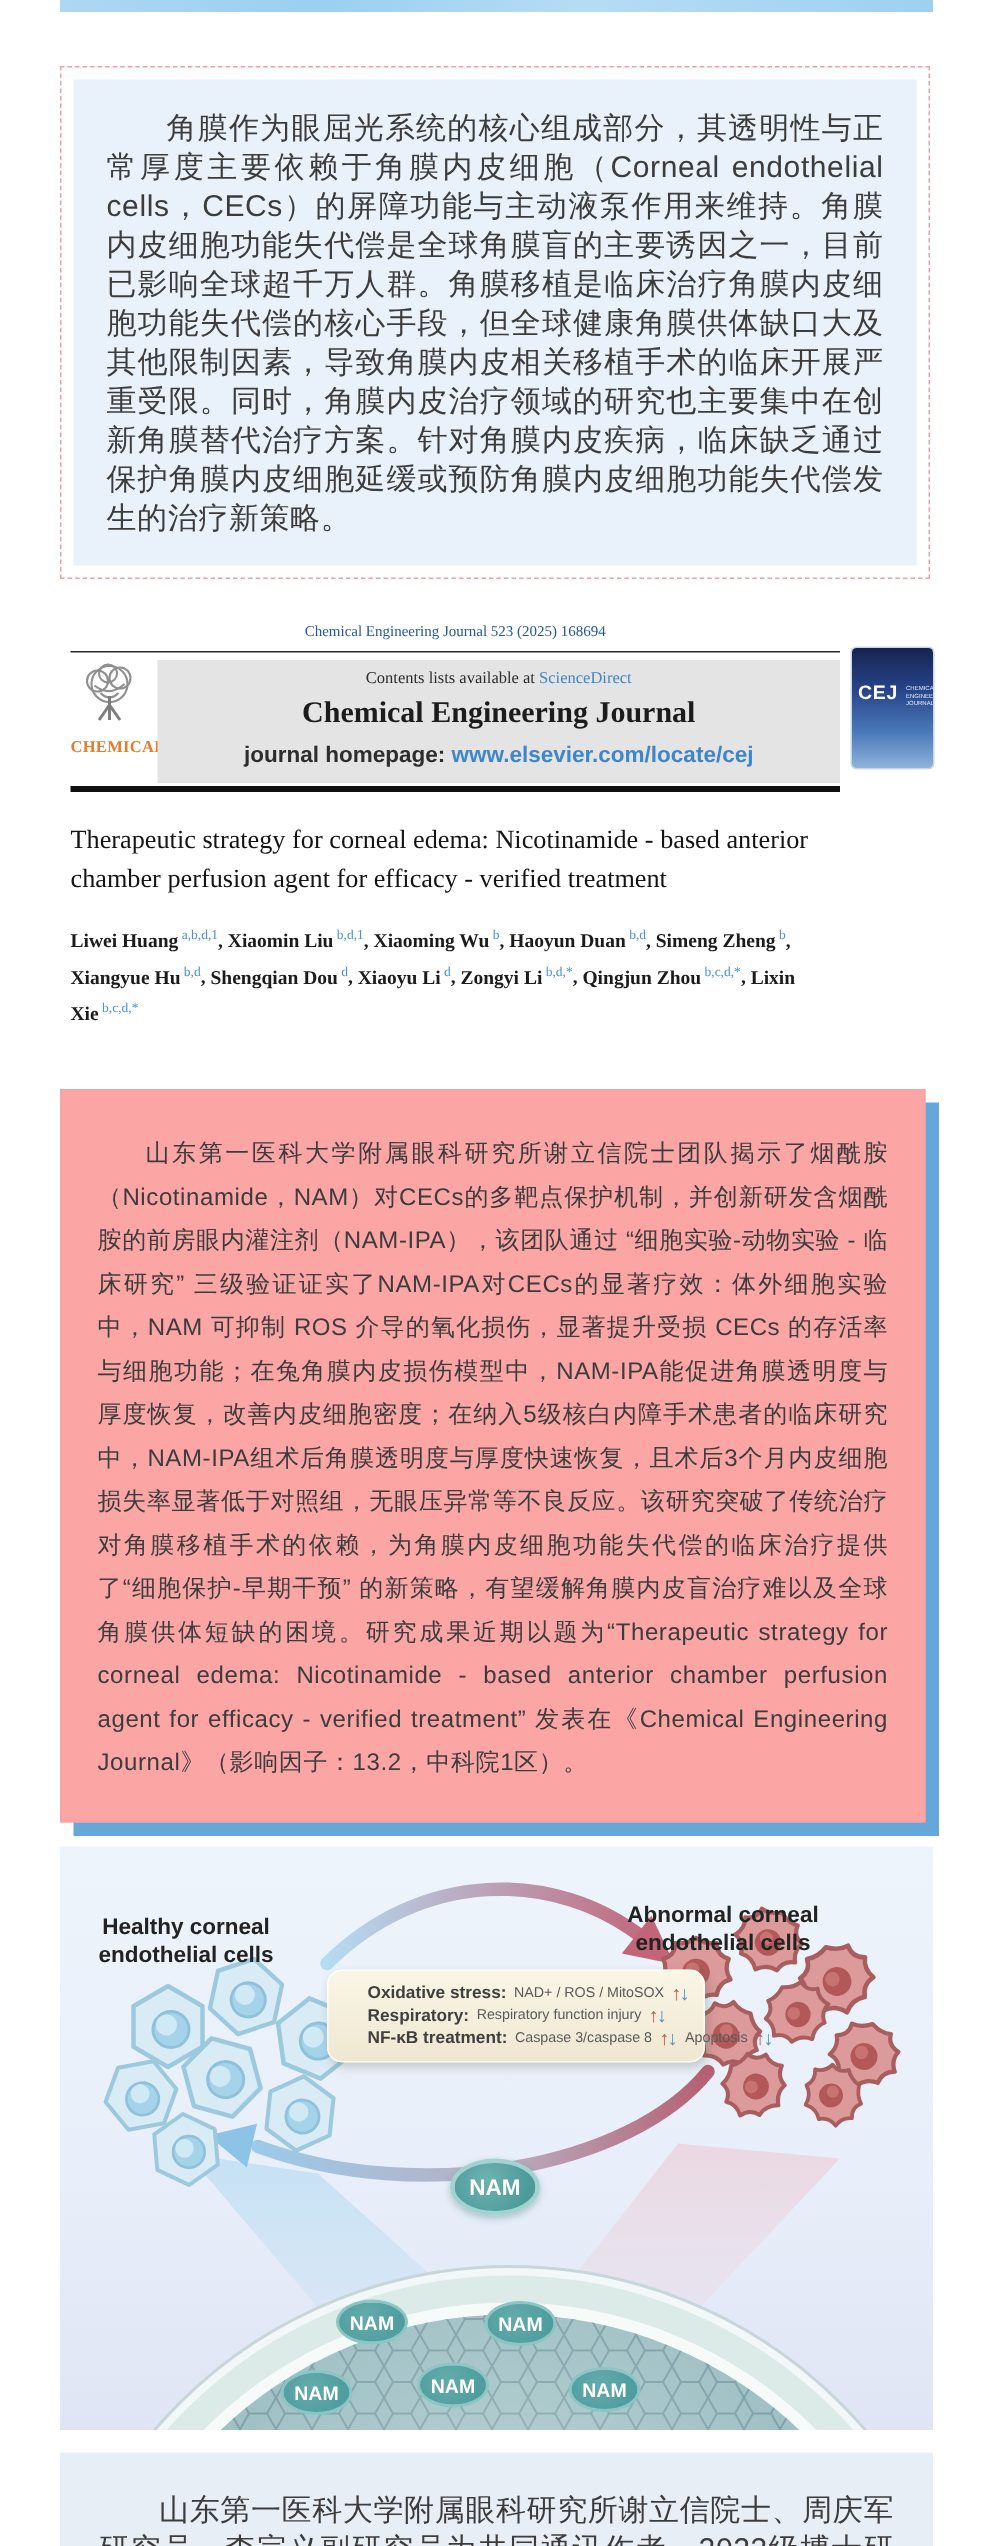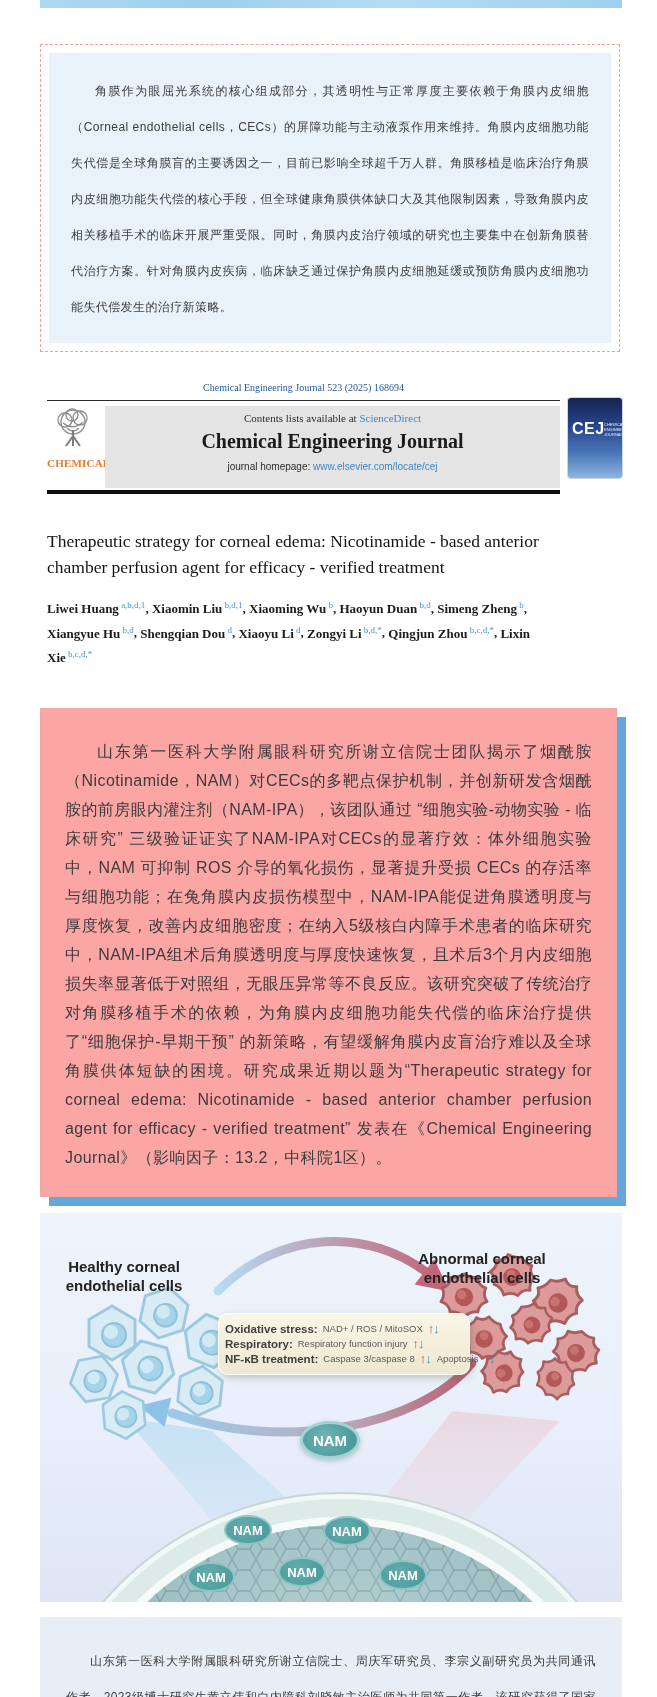--- a/index.html
+++ b/index.html
@@ -8,66 +8,66 @@
 
   
   .top-strip{margin-left:40px;width:582px;height:8px;
     background:linear-gradient(90deg,#aed7f3,#9ccff0 30%,#b5dcf5 60%,#9fd0f0);}
 
   .source-line{margin:26px 0 0 40px;font-size:17px;color:#1f1f1f;letter-spacing:.5px;}
 
   
   .intro-box{margin:36px 0 0 40px;width:580px;border:1px dashed #ef9f9f;padding:8px;box-sizing:border-box;}
   .intro-inner{background:#e9f2fb;padding:20px 22px 18px 22px;min-height:196px;}
-  .cn-text{margin:0;font-size:12px;line-height:36px;color:#3c3c3c;text-align:justify;
+  .cn-text{margin:0;font-size:20px;line-height:26px;color:#3c3c3c;text-align:justify;
     text-indent:2em;letter-spacing:.4px;}
 
   
   .journal-block{position:relative;margin:30px 0 0 47px;width:575px;}
   .citation{width:513px;margin:0 0 7px 0;text-align:center;font-family:"Liberation Serif",serif;
     font-size:10px;color:#23569b;}
   .thin-rule{width:513px;height:1px;background:#2a2a2a;}
   .jh-row{position:relative;width:575px;height:80px;margin-top:3px;}
   .elsevier{position:absolute;left:0;top:2px;width:52px;text-align:center;}
   .els-label{font-family:"Liberation Serif",serif;font-size:11px;font-weight:bold;color:#e87a2c;letter-spacing:.2px;margin-top:1px;}
   .jh-gray{position:absolute;left:58px;top:2px;width:455px;height:82px;background:#e4e4e4;
     text-align:center;padding-top:4px;box-sizing:border-box;}
   .contents-line{margin:2px 0 0 0;font-family:"Liberation Serif",serif;font-size:11px;color:#2d2d2d;text-indent:0;}
   .sd-link{color:#3f86c8;text-decoration:none;}
   .jh-title{margin:6px 0 0 0;font-family:"Liberation Serif",serif;font-size:20px;font-weight:bold;color:#1c1c1c;}
-  .homepage-line{margin:8px 0 0 0;font-size:10px;font-weight:normal;color:#2d2d2d;}
+  .homepage-line{margin:8px 0 0 0;font-size:15px;font-weight:bold;color:#2d2d2d;}
   .cej-cover{position:absolute;right:0;top:-6px;width:54px;height:80px;border-radius:3px;
     background:linear-gradient(180deg,#16244f 0%,#27448b 35%,#4a79b9 70%,#8fb4dc 100%);
     box-shadow:0 0 0 1px #c9d6e6;overflow:hidden;}
-  .cej-big{position:absolute;left:4px;top:22px;color:#ffffff;font-size:16px;font-weight:bold;
+  .cej-big{position:absolute;left:4px;top:22px;color:#ffffff;font-size:13px;font-weight:bold;
     font-family:"Liberation Sans",sans-serif;letter-spacing:.5px;}
   .cej-small{position:absolute;left:36px;top:24px;color:#e7eefb;font-size:4px;line-height:5px;width:16px;}
   .thick-rule{width:513px;height:4px;background:#111;margin-top:6px;}
 
-  .paper-title{margin:34px 0 0 0;max-width:492px;font-family:"Liberation Serif",serif;
+  .paper-title{margin:18px 0 0 0;max-width:492px;font-family:"Liberation Serif",serif;
     font-size:17.5px;font-weight:normal;color:#141414;line-height:26px;}
   .author-list{margin:15px 0 0 0;max-width:486px;font-family:"Liberation Serif",serif;
     font-size:13px;font-weight:600;color:#1b1b1b;line-height:21px;}
   .author-list sup{color:#4a90d9;font-weight:normal;font-size:9px;}
 
   
   .main-box{margin:40px 0 0 40px;width:577px;background:#fca5a5;border:1px solid #f2a5a5;
     box-shadow:9px 9px 0 0 #66a7da;box-sizing:border-box;padding:28px 24px 24px 24px;min-height:452px;}
   .main-text{font-size:16px;line-height:29px;}
 
   
   .figure{position:relative;margin:16px 0 0 40px;width:582px;height:389px;overflow:hidden;
     background:linear-gradient(180deg,#eef4fb 0%,#e8effa 55%,#dfe5f4 100%);}
   .figure svg{position:absolute;left:0;top:0;}
   .cell-label{position:absolute;width:180px;text-align:center;font-size:15px;font-weight:bold;
     color:#222;line-height:19px;}
   .cell-label.healthy{left:-6px;top:44px;}
   .cell-label.abnormal{left:352px;top:36px;}
-  .panel{position:absolute;left:178px;top:100px;width:252px;box-sizing:border-box;
-    padding:7px 8px 7px 7px;border-radius:10px;
+  .panel{position:absolute;left:178px;top:82px;width:252px;box-sizing:border-box;
+    padding:7px 8px 7px 27px;border-radius:10px;
     background:linear-gradient(180deg,#faf6e6,#eee7d1);
     box-shadow:2px 3px 7px rgba(90,100,80,.3), inset 0 0 0 1px rgba(255,255,255,.8);}
   .panel-row{display:flex;align-items:center;white-space:nowrap;margin:3px 0;}
   .panel-label{font-size:11.5px;font-weight:bold;color:#3f3f3f;margin-right:5px;}
   .panel-value{font-size:9.5px;color:#5a5a5a;}
   .arr{font-weight:bold;font-size:13px;line-height:12px;}
   .arr-up{color:#c8504f;margin-left:5px;}
   .arr-down{color:#4b8fc6;margin-left:-1px;}
   .nam{position:absolute;border-radius:50%;text-align:center;color:#fff;font-weight:bold;
     background:radial-gradient(circle at 40% 35%,#6db3b0,#4d9a9b 75%);}

